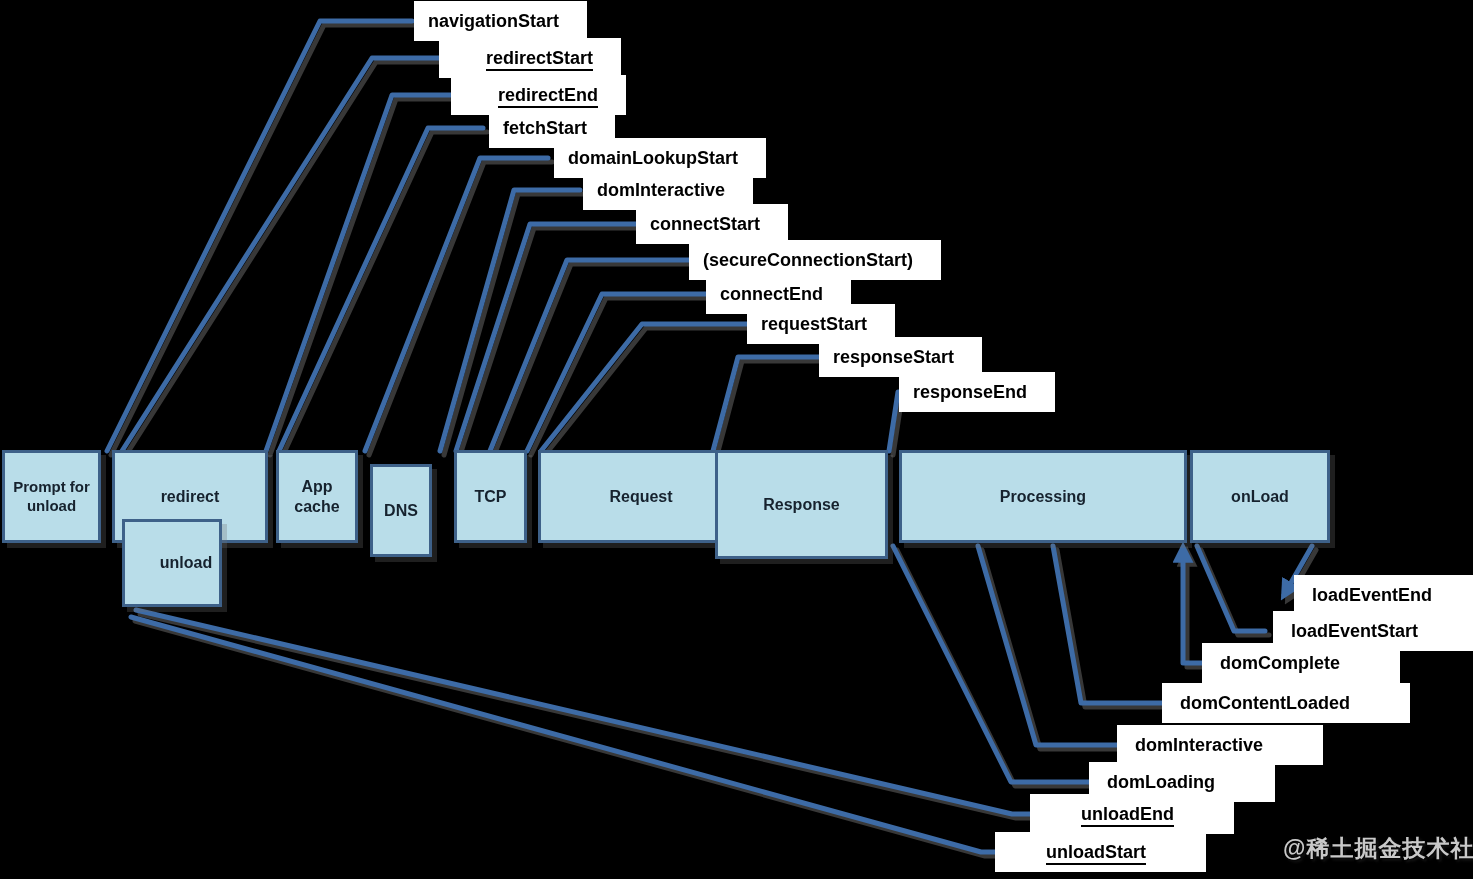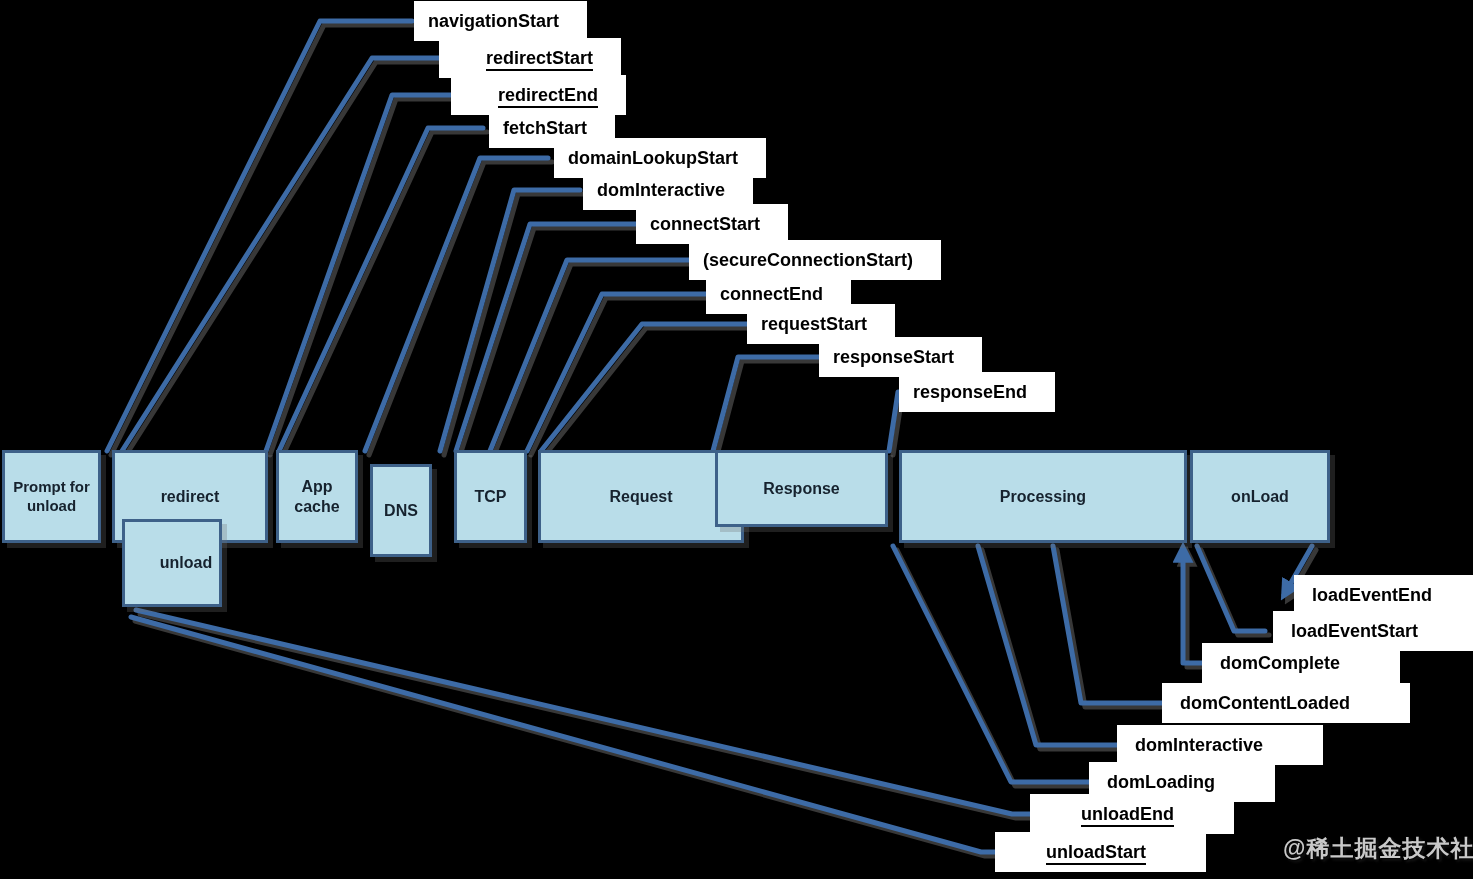--- a/index.html
+++ b/index.html
@@ -95,21 +95,21 @@
     </div>
   <div class="tbox" style="left:370px;top:464px;width:62px;height:93px">
     <span>DNS</span>
     </div>
   <div class="tbox" style="left:454px;top:450px;width:73px;height:93px">
     <span>TCP</span>
     </div>
   <div class="tbox" style="left:538px;top:450px;width:206px;height:93px">
     <span>Request</span>
     </div>
-  <div class="tbox" style="left:715px;top:450px;width:173px;height:77px">
+  <div class="tbox" style="left:715px;top:450px;width:173px;height:109px">
     <span>Response</span>
     </div>
   <div class="tbox" style="left:899px;top:450px;width:288px;height:93px">
     <span>Processing</span>
     </div>
   <div class="tbox" style="left:1190px;top:450px;width:140px;height:93px">
     <span>onLoad</span>
     </div>
 
   <div class="lbl" style="left:414px;top:1px"><span>navigationStart</span></div>

